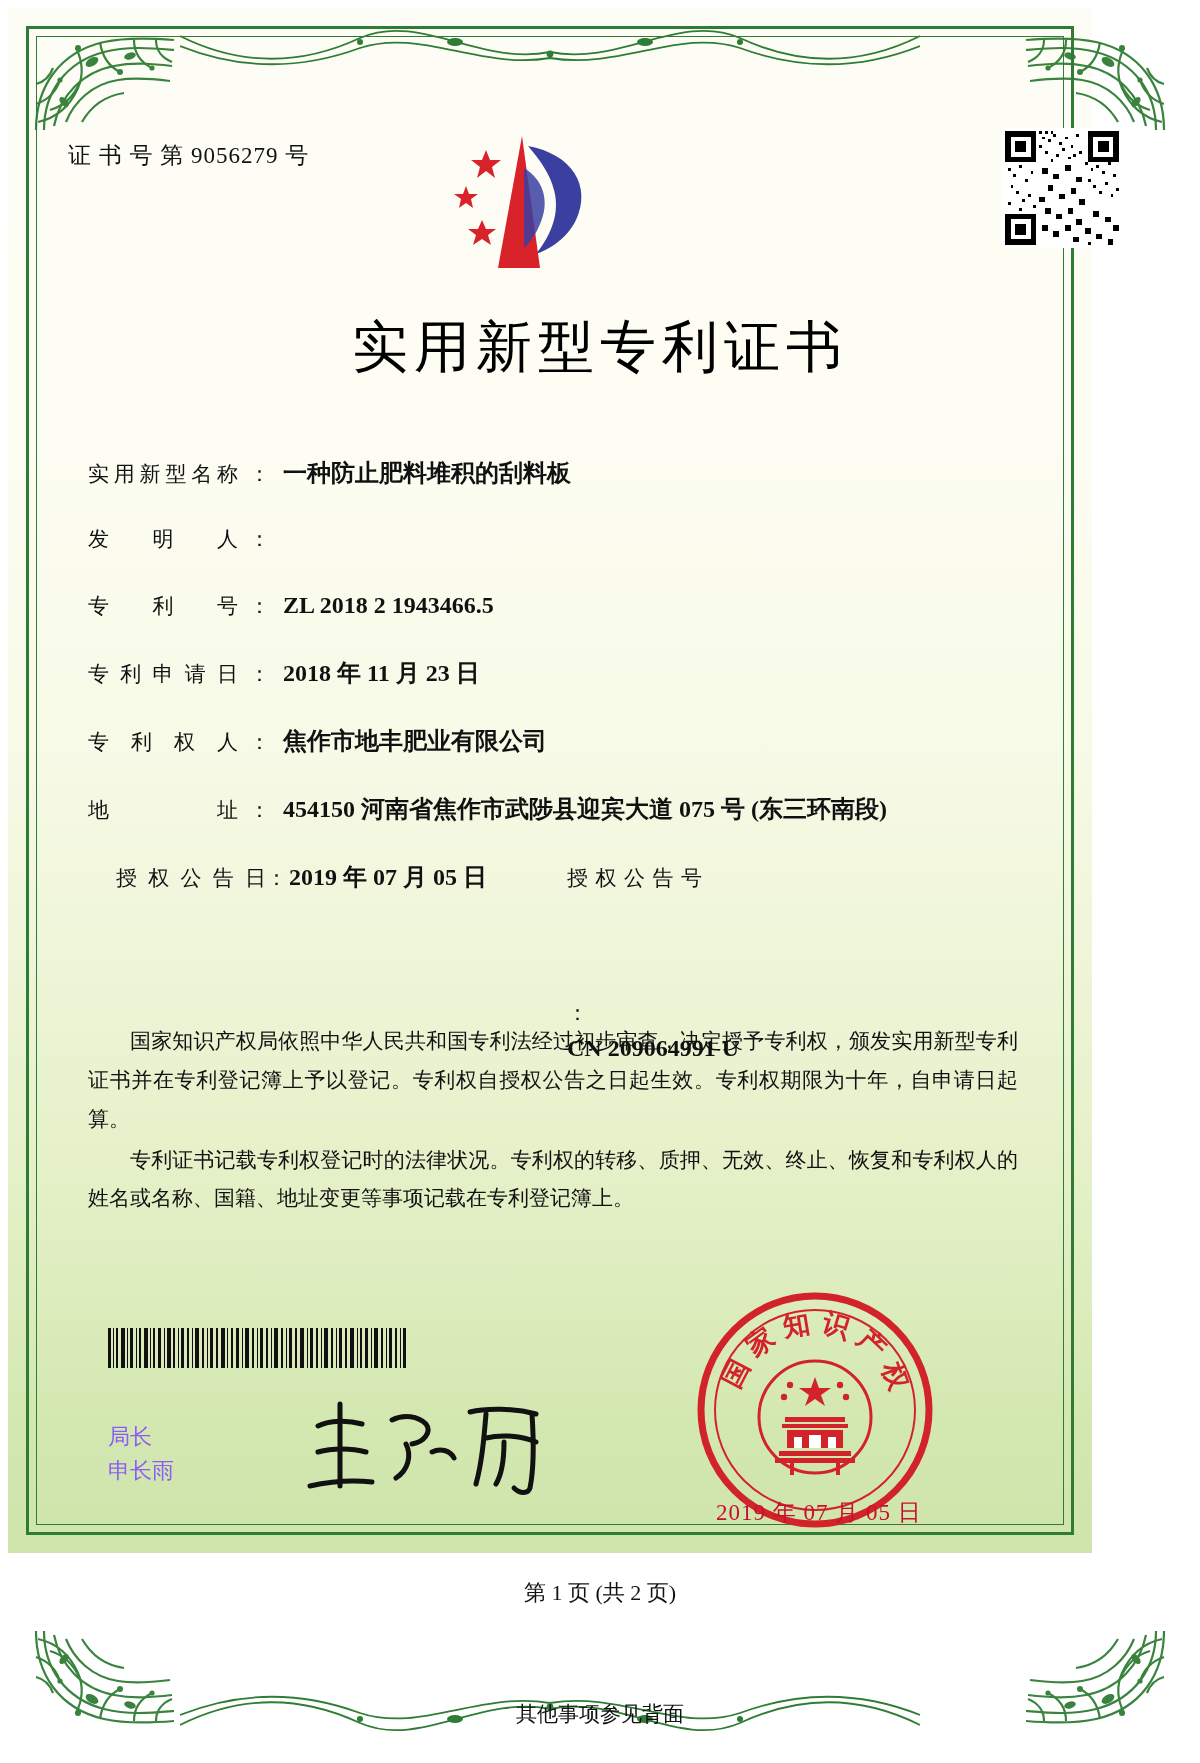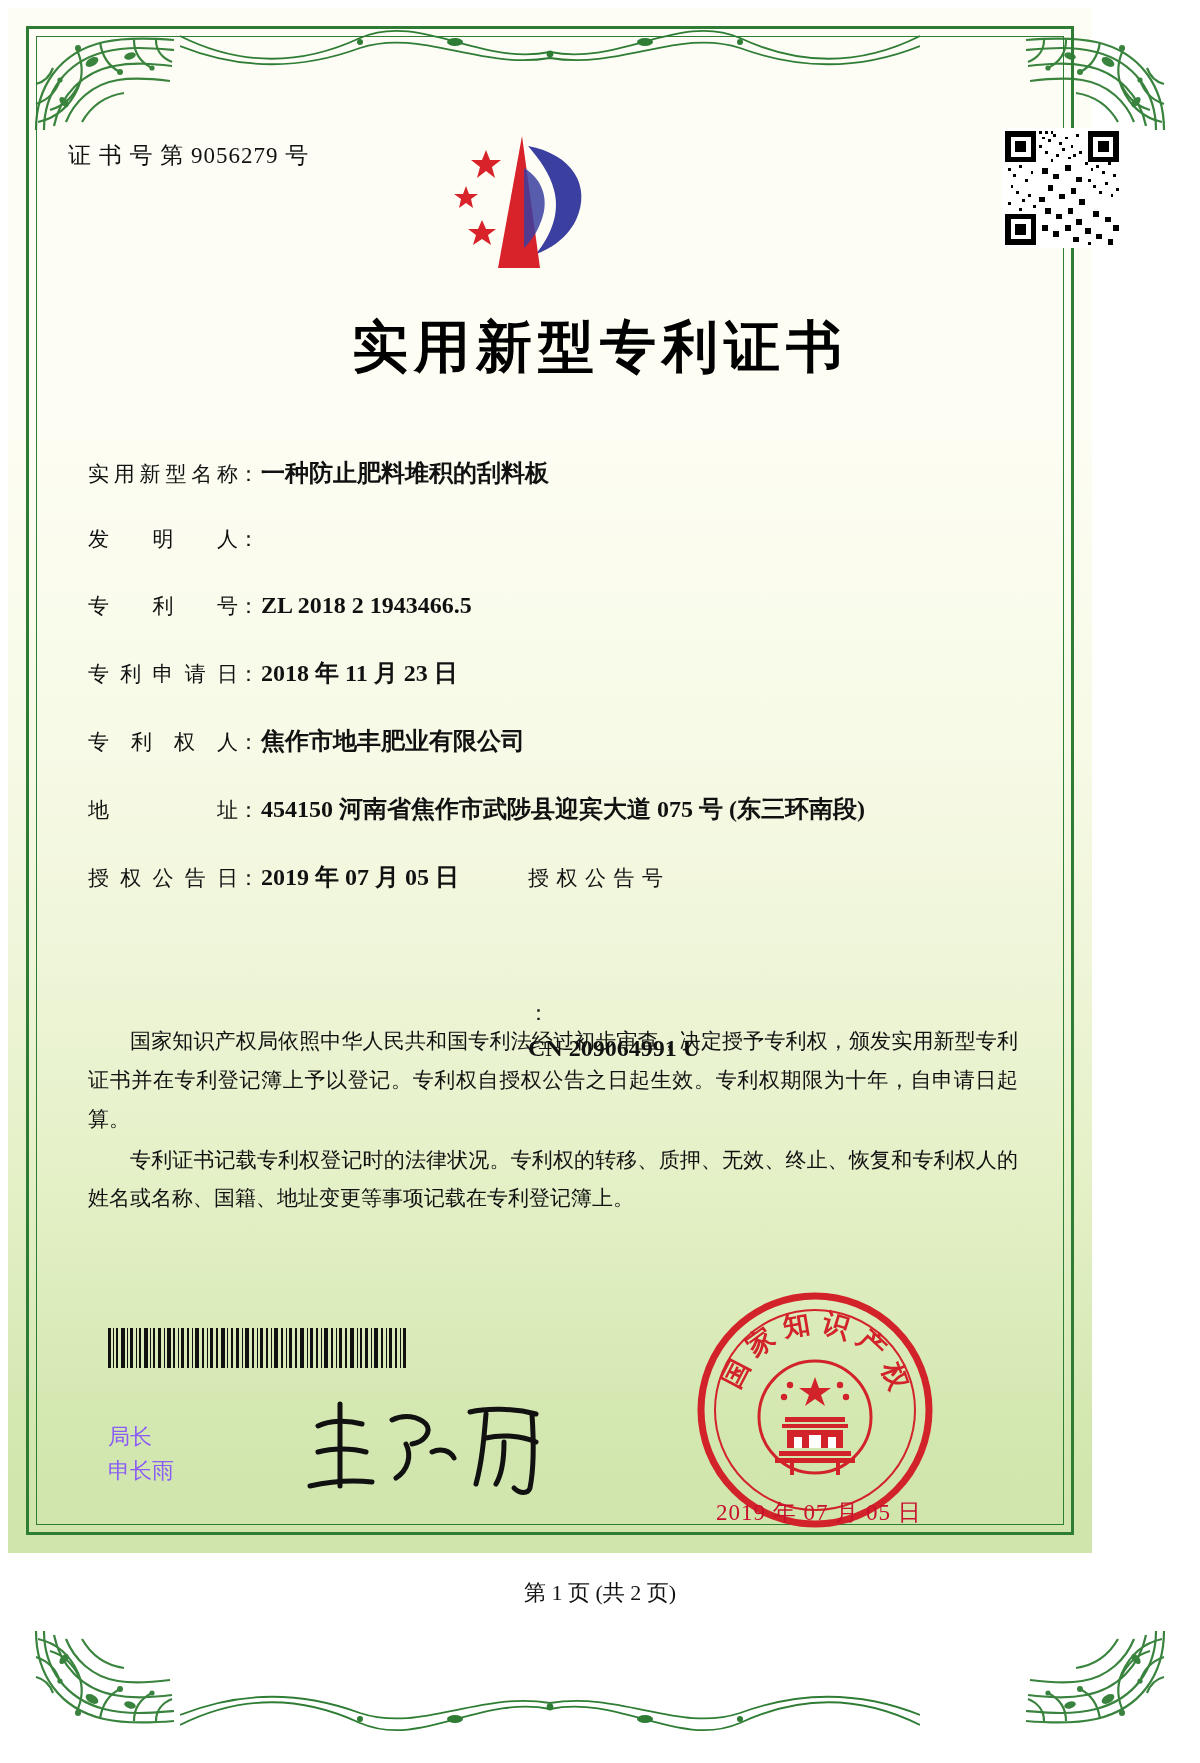--- a/index.html
+++ b/index.html
@@ -112,53 +112,54 @@
   }
   .qr svg { display:block; }
 
   .title {
     position: absolute;
     left: 0;
     right: 0;
     top: 310px;
     text-align: center;
     font-size: 56px;
-    font-weight: bold;
+    font-weight: normal;
     letter-spacing: 6px;
     color: #000;
     font-family: "DejaVu Serif", serif;
   }
 
   .fields {
     position: absolute;
     left: 88px;
     top: 455px;
     width: 930px;
     font-size: 21px;
     line-height: 1.55;
     color: #111;
   }
   .frow {
     display: flex;
     align-items: baseline;
     margin-bottom: 31px;
     white-space: nowrap;
+    gap: 11px;
   }
   .flabel {
     display: inline-block;
     width: 150px;
     flex: 0 0 150px;
     text-align: justify;
     text-align-last: justify;
     font-size: 21px;
   }
   .fsep { padding: 0 2px 0 0; }
   .fval { font-size: 24px; font-weight: bold; }
   .frow-dual { display: flex; align-items: baseline; }
-  .dual-left { display: flex; align-items: baseline; width: 440px; flex: 0 0 440px;}
+  .dual-left { display: flex; align-items: baseline; width: 440px; flex: 0 0 440px; margin-left: 28px;}
   .dual-right { display: flex; align-items: baseline; flex-direction: column; }
   .dual-label {
     display: inline-block;
     width: 150px;
     flex: 0 0 150px;
     text-align: justify;
     text-align-last: justify;
   }
   .dual-label2 {
     display: inline-block;
@@ -689,14 +690,15 @@
           <rect x="146" y="178" width="4" height="12"></rect>
         </g>
       </g>
     </svg>
   </div>
 
   <div class="seal-date">2019 年 07 月 05 日</div>
 
   <div class="page-num">第 1 页 (共 2 页)</div>
 
+  <div class="footer-note">其他事项参见背面</div>
 
 </div>
 
 </body></html>

